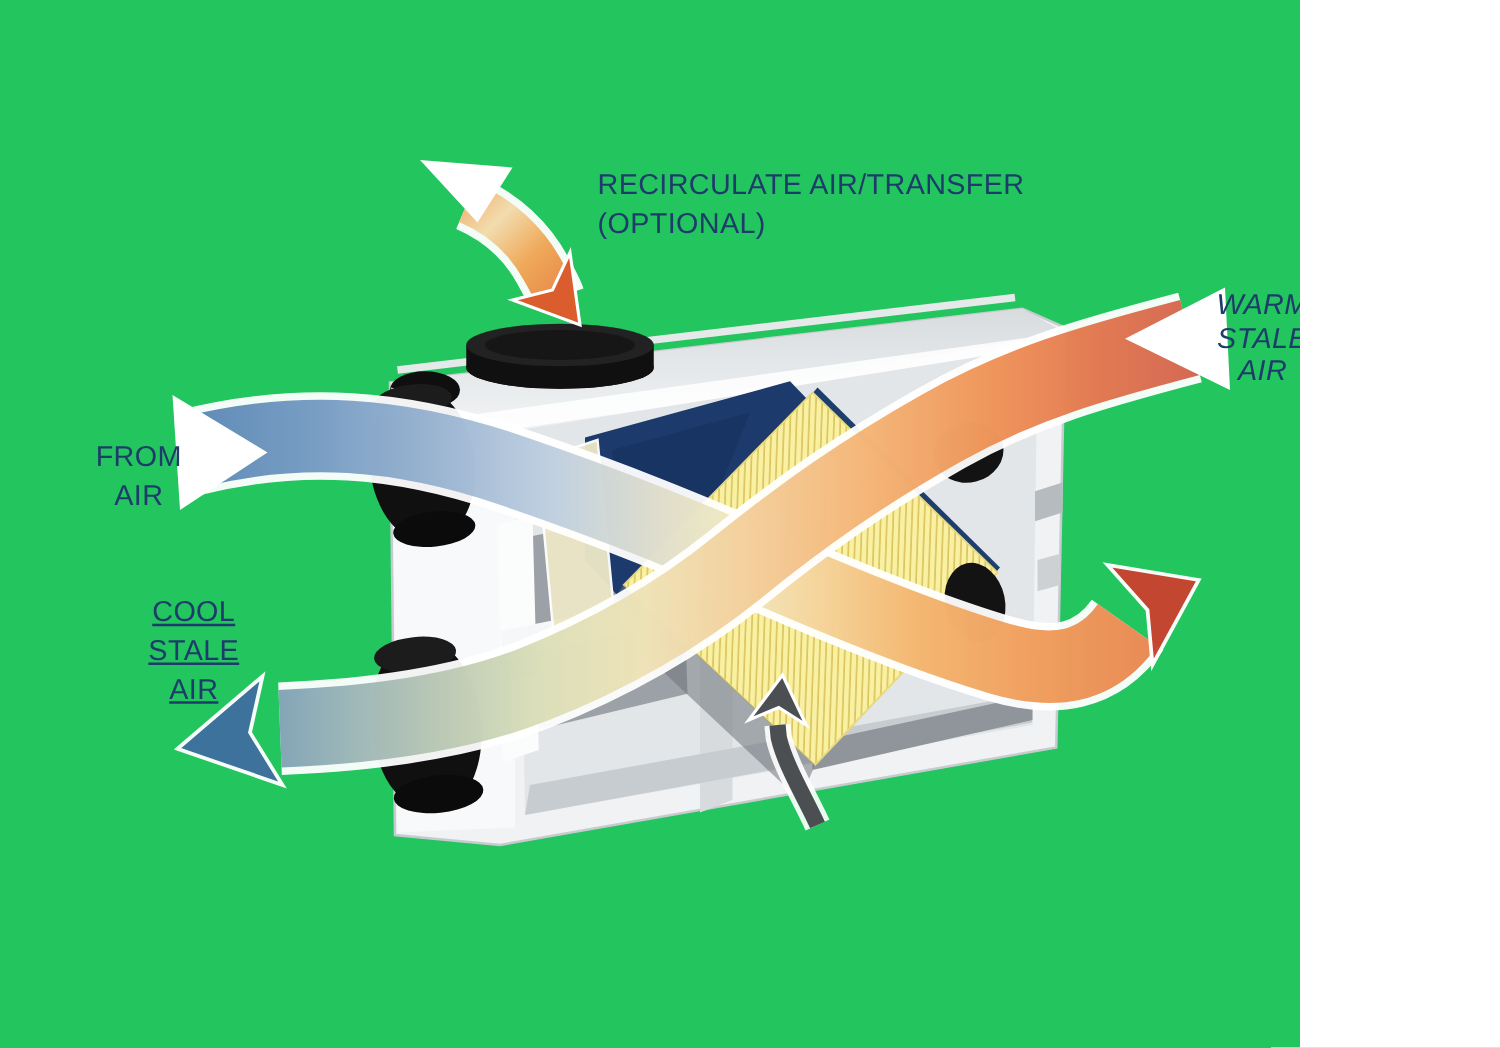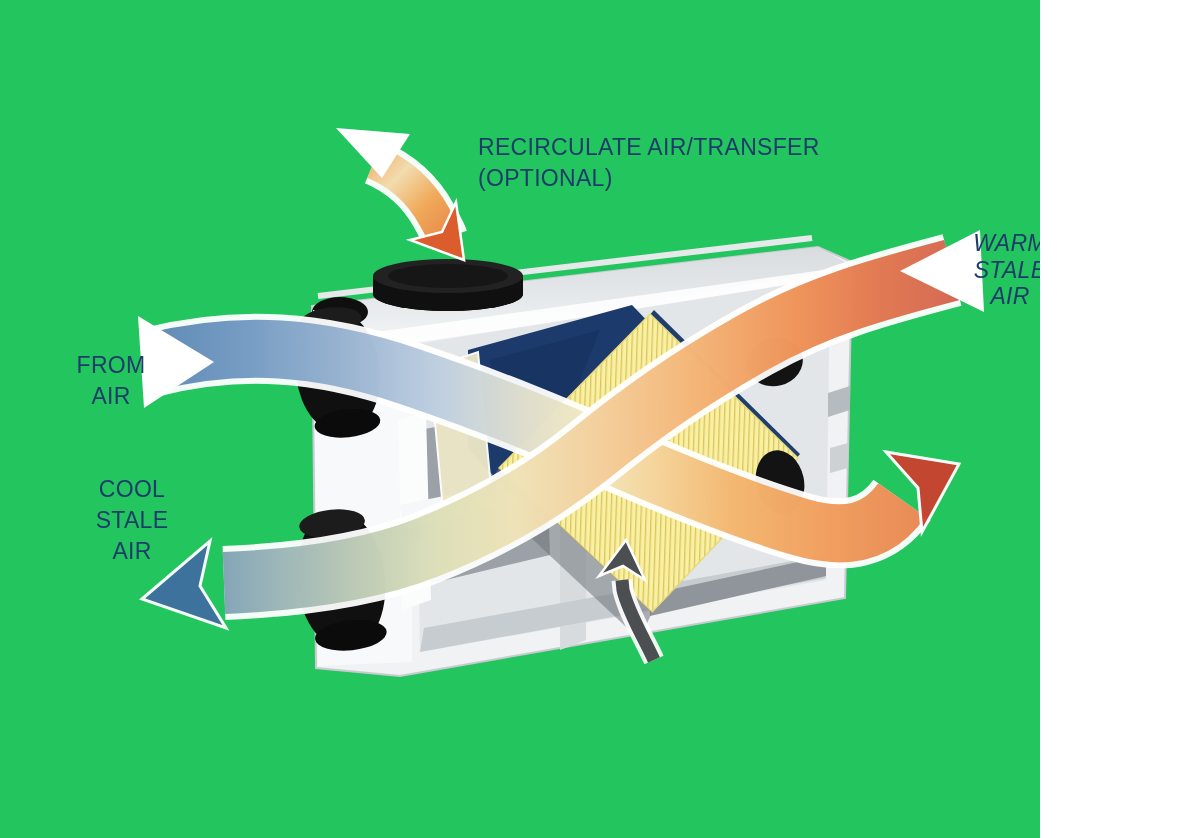--- a/index.html
+++ b/index.html
@@ -162,18 +162,18 @@
 (OPTIONAL)</div>
 
 <div class="lbl center tight" style="left:935px;top:230px;width:150px;">WARM
 STALE
 AIR</div>
 
 <div class="lbl center" style="left:36px;top:350px;width:150px;">FROM
 AIR</div>
 
 
-<div class="lbl center" style="left:57px;top:474px;width:150px;">COOL
+<div class="lbl center" style="left:80px;top:474px;width:150px;text-decoration:underline;">COOL
 STALE
 AIR</div>
 
 
 </div>
 
 </body></html>

